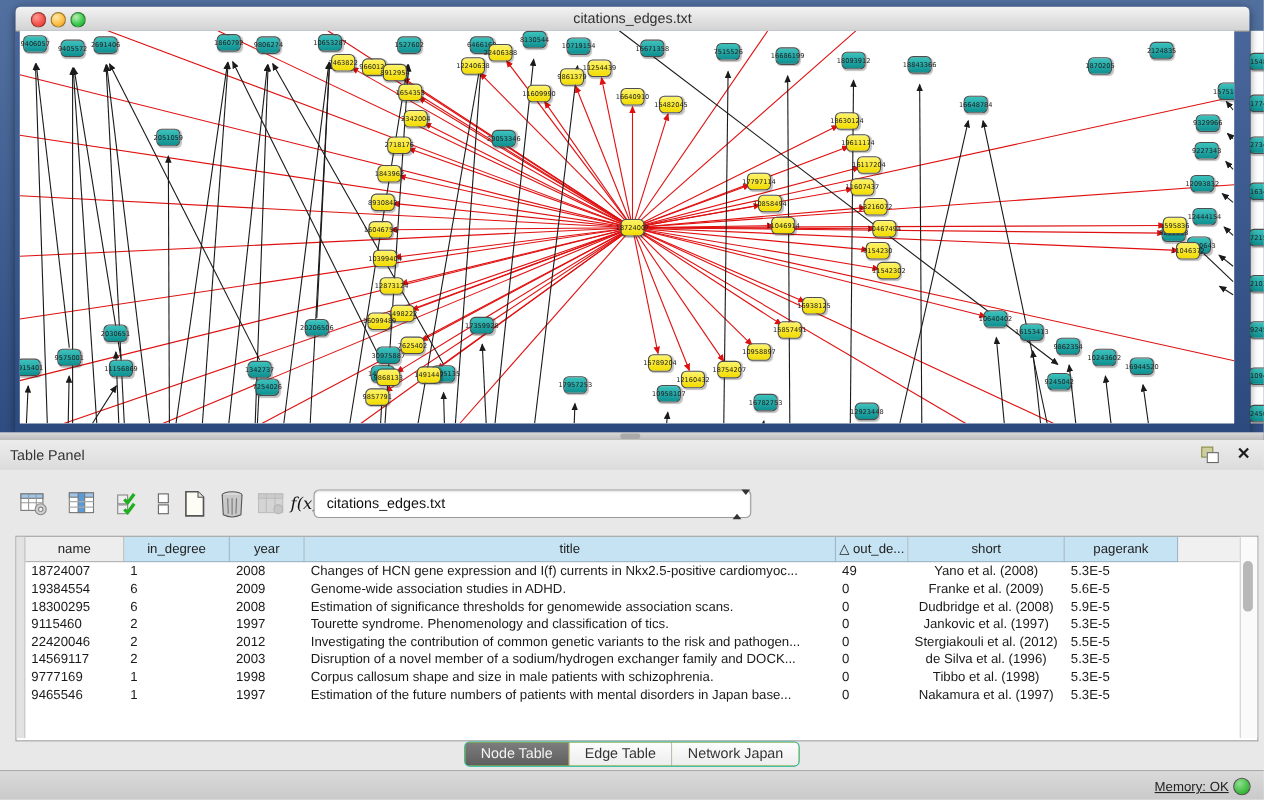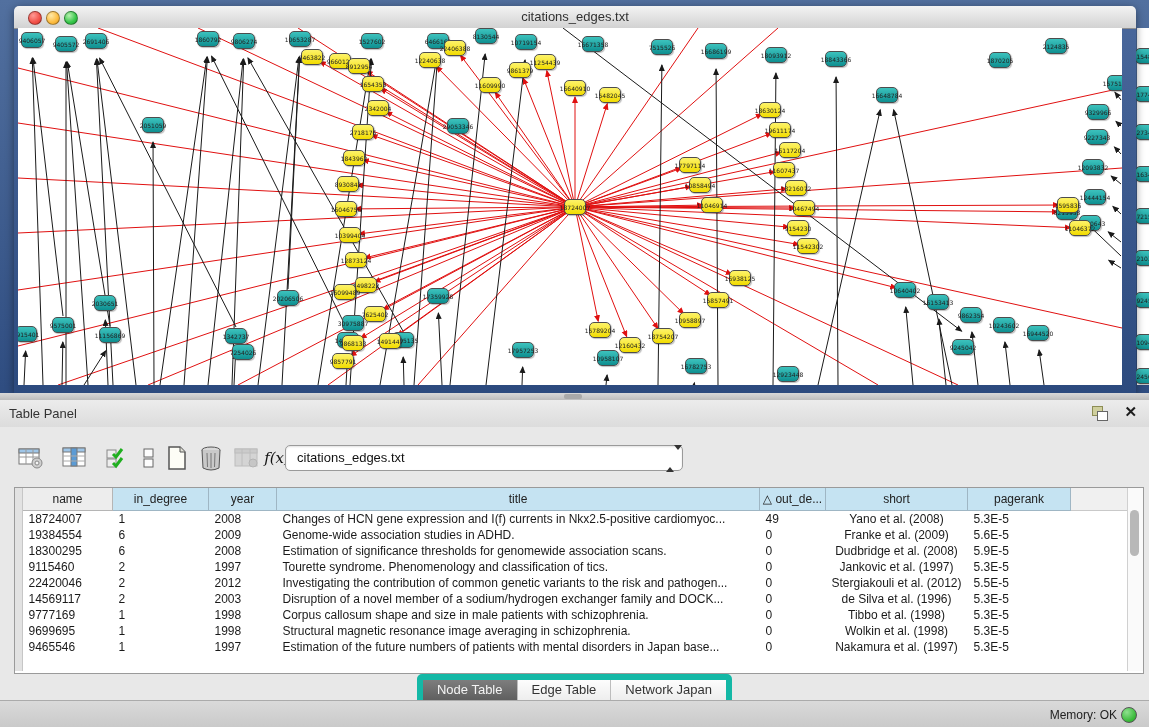--- a/index.html
+++ b/index.html
@@ -60,29 +60,29 @@
      border:1px solid #9fb6c4;border-top:none;text-align:center;overflow:hidden;white-space:nowrap;}
   th.namecol{background:#ededed;border-color:#b5b5b5;}
   th.filler{background:#f0f0f0;border-color:#c9c9c9;}
   td{height:16px;padding:0 0 0 6px;border:none;overflow:hidden;white-space:nowrap;text-overflow:clip;}
   td.c-short{text-align:center;padding:0;}
   tr.datarow{background:#fff;}
   #rowstrip{position:absolute;left:0;top:0;width:7px;height:183px;background:#e2e2e2;border-right:1px solid #c6c6c6;}
 
   
   #tabs{position:absolute;left:0;top:247px;width:1149px;height:24px;display:flex;justify-content:center;}
-  #tabbar{display:flex;border:6px solid #14b8a6;border-radius:5px;overflow:hidden;height:21px;background:#eab308;}
+  #tabbar{display:flex;border:1px solid #14b8a6;border-radius:5px;overflow:hidden;height:21px;background:#eab308;}
   .tab{padding:2px 14px 0 14px;font-size:13px;color:#333;border-right:1px solid #bdbdbd;background:linear-gradient(180deg,#fdfdfd,#ededed);}
   .tab:last-child{border-right:none;}
   .tab.sel{background:linear-gradient(180deg,#7d7d7d,#5e5e5e);color:#f4f4f4;}
 
   
   #statusbar{position:absolute;left:0;top:700px;width:1149px;height:27px;
     background:linear-gradient(180deg,#dadada,#c9c9c9);border-top:1px solid #ababab;}
-  #memlabel{position:absolute;right:32px;top:7px;font-size:12px;color:#222;}
+  #memlabel{position:absolute;right:32px;top:7px;font-size:12px;color:#222;text-decoration:underline;}
   #memdot{position:absolute;right:12px;top:6px;width:14px;height:14px;border-radius:50%;
     background:radial-gradient(circle at 35% 30%,#8fe08f,#3cbb3c 65%,#2c9a2c);border:1px solid #555;}
 </style>
 </head>
 <body>
 <div id="root">
 
   <div id="desktop">
     <div id="sliver">
         <div class="gnode t" style="left: -2px; top: 20px;">
@@ -704,30 +704,20 @@
               <td class="c-name">9777169</td>
               <td class="c-in_degree">1</td>
               <td class="c-year">1998</td>
               <td class="c-title">Corpus callosum shape and size in male patients with schizophrenia.</td>
               <td class="c-out_degree">0</td>
               <td class="c-short">Tibbo et al. (1998)</td>
               <td class="c-pagerank">5.3E-5</td>
               <td></td>
             </tr>
             <tr class="datarow">
-              <td class="c-name">9699695</td>
-              <td class="c-in_degree">1</td>
-              <td class="c-year">1998</td>
-              <td class="c-title">Structural magnetic resonance image averaging in schizophrenia.</td>
-              <td class="c-out_degree">0</td>
-              <td class="c-short">Wolkin et al. (1998)</td>
-              <td class="c-pagerank">5.3E-5</td>
-              <td></td>
-            </tr>
-            <tr class="datarow">
               <td class="c-name">9465546</td>
               <td class="c-in_degree">1</td>
               <td class="c-year">1997</td>
               <td class="c-title">Estimation of the future numbers of patients with mental disorders in Japan base...</td>
               <td class="c-out_degree">0</td>
               <td class="c-short">Nakamura et al. (1997)</td>
               <td class="c-pagerank">5.3E-5</td>
               <td></td>
             </tr>
           </tbody>

